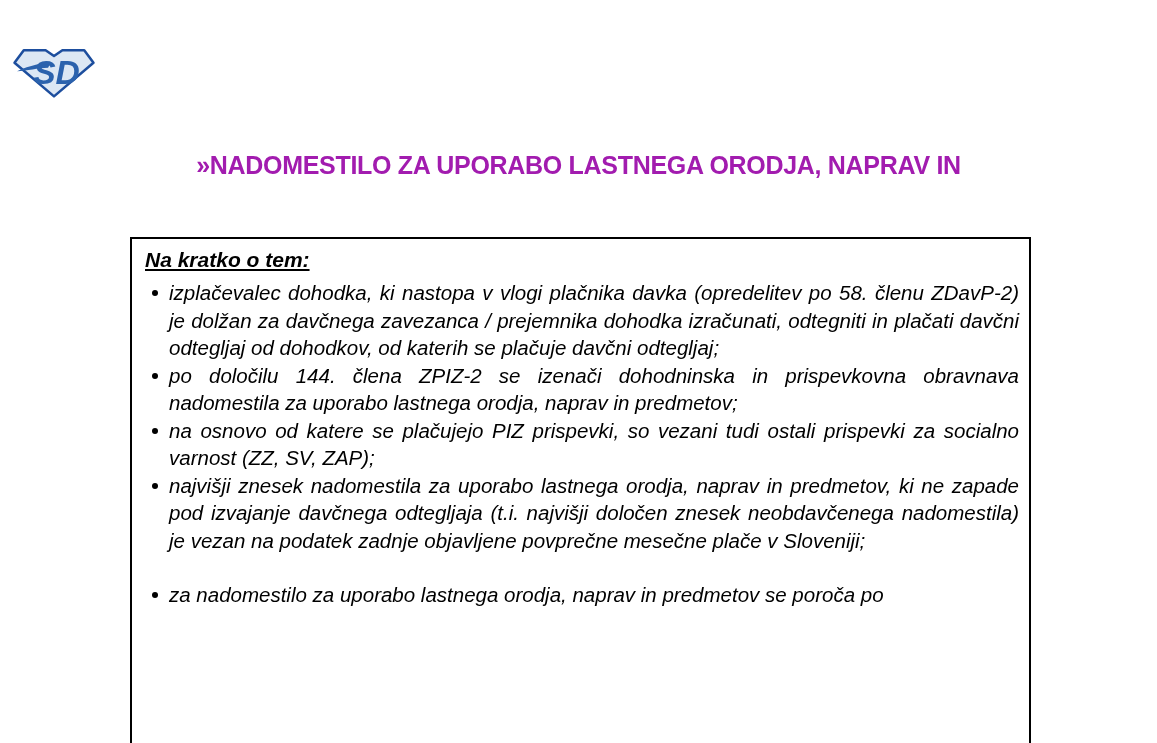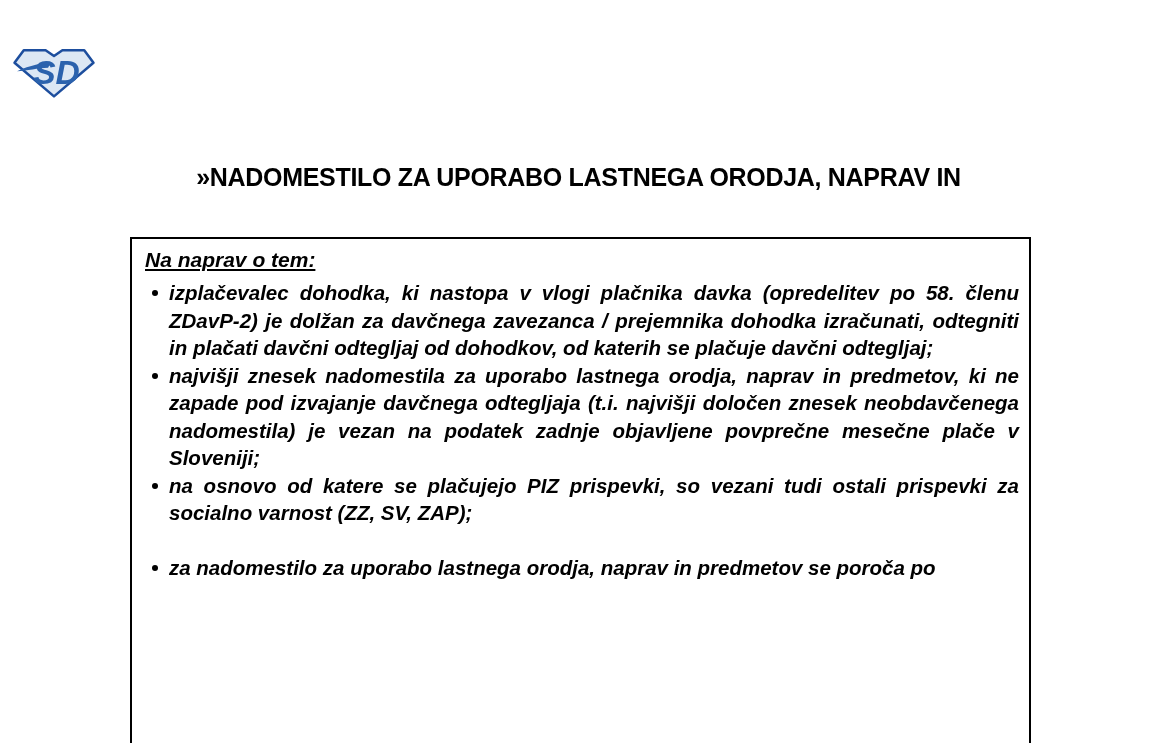--- a/index.html
+++ b/index.html
@@ -14,29 +14,29 @@
     width: 1157px; height: 719px;
     background: #ffffff;
   }
   .logo {
     position: absolute;
     left: 12px; top: 44px;
     width: 84px; height: 56px;
   }
   .title {
     position: absolute;
-    top: 160px; left: 0;
+    top: 148px; left: 0;
     width: 100%;
     margin: 0;
     text-align: center;
     font-size: 25px;
     line-height: 35px;
     font-weight: bold;
     letter-spacing: -0.3px;
-    color: #000000;
+    color: #a21caf;
   }
   .summary-box {
     position: absolute;
     left: 130px; top: 237px;
     width: 901px; height: 560px; 
     box-sizing: border-box;
     border: 2px solid #000;
     padding: 7px 10px 0 13px;
     background: #ffffff;
   }
@@ -52,21 +52,20 @@
     padding: 0;
     list-style: none;
   }
   .bullet-list li {
     position: relative;
     padding-left: 24px;
     font-size: 20.5px;
     font-style: italic;
     line-height: 27.5px;
     text-align: justify;
-    font-weight: bold;
   }
   .bullet-list li::before {
     content: "";
     position: absolute;
     left: 7px; top: 11px;
     width: 6px; height: 6px;
     border-radius: 50%;
     background: #000;
   }
   .bullet-list li.cutoff {
@@ -82,22 +81,23 @@
     <path d="M14 6 L40 6 L50 13 L60 6 L86 6 L97 21 L50 61 L3 21 Z" stroke-width="3" stroke-linejoin="round" fill="#dce7f4" stroke="#1d4e9e"></path>
     <path d="M6 31 C 22 24, 36 21, 46 21 L43 27 C 31 27, 18 31, 6 31 Z" fill="#2b62ad"></path>
     <text x="53" y="46" text-anchor="middle" font-family="Liberation Sans, sans-serif" font-size="40" font-weight="bold" font-style="italic" fill="#2b62ad">SD</text>
   </svg>
 
   <h1 class="title">
     <span>»NADOMESTILO ZA UPORABO LASTNEGA ORODJA, NAPRAV IN</span><br>
   </h1>
 
   <div class="summary-box">
-    <div class="box-heading">Na naprav o tem:</div>
+    <div class="box-heading">Na kratko o tem:</div>
     <ul class="bullet-list">
       <li>izplačevalec dohodka, ki nastopa v vlogi plačnika davka (opredelitev po 58. členu ZDavP-2) je dolžan za davčnega zavezanca / prejemnika dohodka izračunati, odtegniti in plačati davčni odtegljaj od dohodkov, od katerih se plačuje davčni odtegljaj;</li>
+      <li>po določilu 144. člena ZPIZ-2 se izenači dohodninska in prispevkovna obravnava nadomestila za uporabo lastnega orodja, naprav in predmetov;</li>
+      <li>na osnovo od katere se plačujejo PIZ prispevki, so vezani tudi ostali prispevki za socialno varnost (ZZ, SV, ZAP);</li>
       <li>najvišji znesek nadomestila za uporabo lastnega orodja, naprav in predmetov, ki ne zapade pod izvajanje davčnega odtegljaja (t.i. najvišji določen znesek neobdavčenega nadomestila) je vezan na podatek zadnje objavljene povprečne mesečne plače v Sloveniji;</li>
-      <li>na osnovo od katere se plačujejo PIZ prispevki, so vezani tudi ostali prispevki za socialno varnost (ZZ, SV, ZAP);</li>
       <li class="cutoff">za nadomestilo za uporabo lastnega orodja, naprav in predmetov se poroča po</li>
     </ul>
   </div>
 
 </div>
 
 </body></html>

